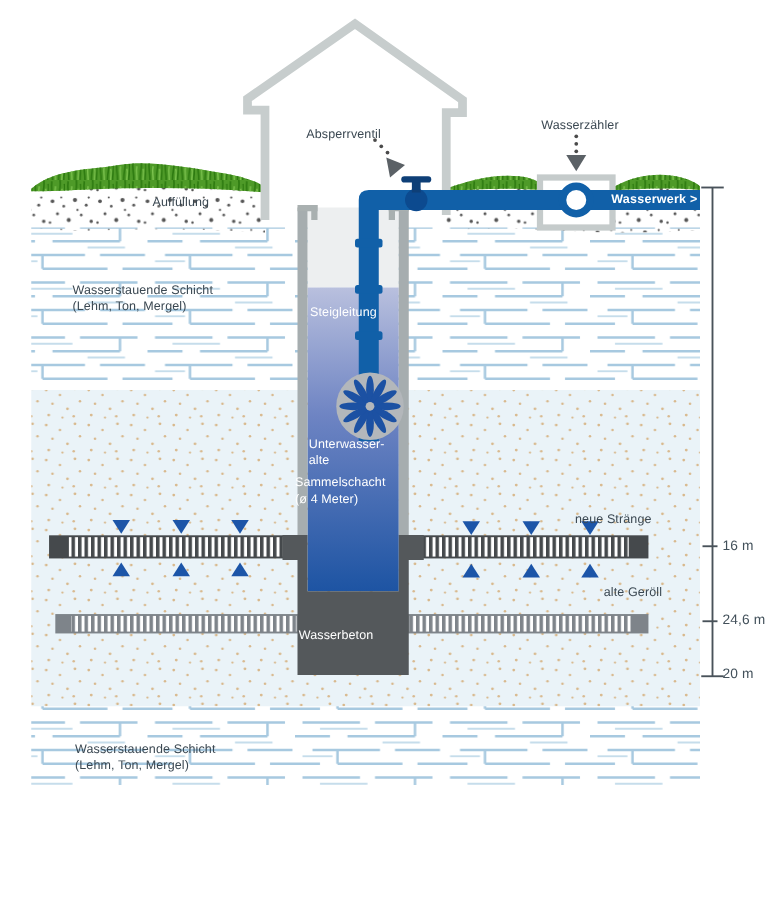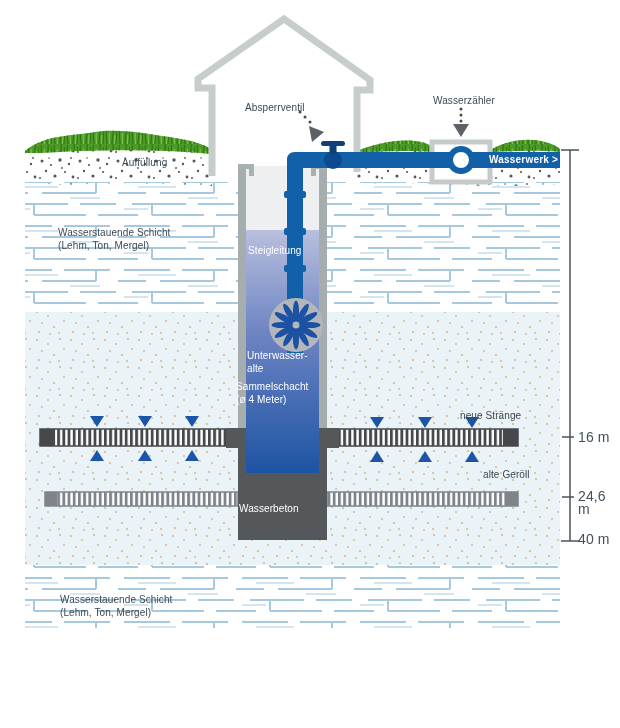--- a/index.html
+++ b/index.html
@@ -8,21 +8,21 @@
     font-family:"Liberation Sans",sans-serif;
   }
   .stage svg{position:absolute;left:0;top:0;}
   .lbl{
     position:absolute;font-size:10px;line-height:12.5px;color:#3b4852;
     white-space:pre-line;letter-spacing:.1px;
   }
   .lbl.wh{color:#ffffff;}
   .lbl.ctr{text-align:left;}
   .lbl.pipe-lbl{font-weight:bold;font-size:10px;letter-spacing:.2px;}
-  .lbl.depth{font-size:14px;color:#42505a;}
+  .lbl.depth{font-size:11px;color:#42505a;}
 </style>
 </head>
 <body>
 
 <div class="stage">
 
 <svg width="620" height="728" viewBox="0 0 620 728">
   <defs>
     <linearGradient id="gWater" x1="0" y1="0" x2="0" y2="1">
       <stop offset="0" stop-color="#b9c0de"></stop>
@@ -256,15 +256,15 @@
 alte</div>
 <div class="lbl wh" style="left:236px;top:381px;">Sammelschacht
 (ø 4 Meter)</div>
 <div class="lbl" style="left:460px;top:410px;">neue Stränge</div>
 <div class="lbl" style="left:483px;top:469px;">alte Geröll</div>
 <div class="lbl wh ctr" style="left:239px;top:503px;width:88px;">Wasserbeton</div>
 <div class="lbl ctr" style="left:60px;top:594px;width:170px;">Wasserstauende Schicht
 (Lehm, Ton, Mergel)</div>
 <div class="lbl depth" style="left:578px;top:431px;">16 m</div>
 <div class="lbl depth" style="left:578px;top:490px;">24,6 m</div>
-<div class="lbl depth" style="left:578px;top:533px;">40 m</div>
+<div class="lbl depth" style="left:578px;top:533px;">20 m</div>
 
 </div>
 
 </body></html>

